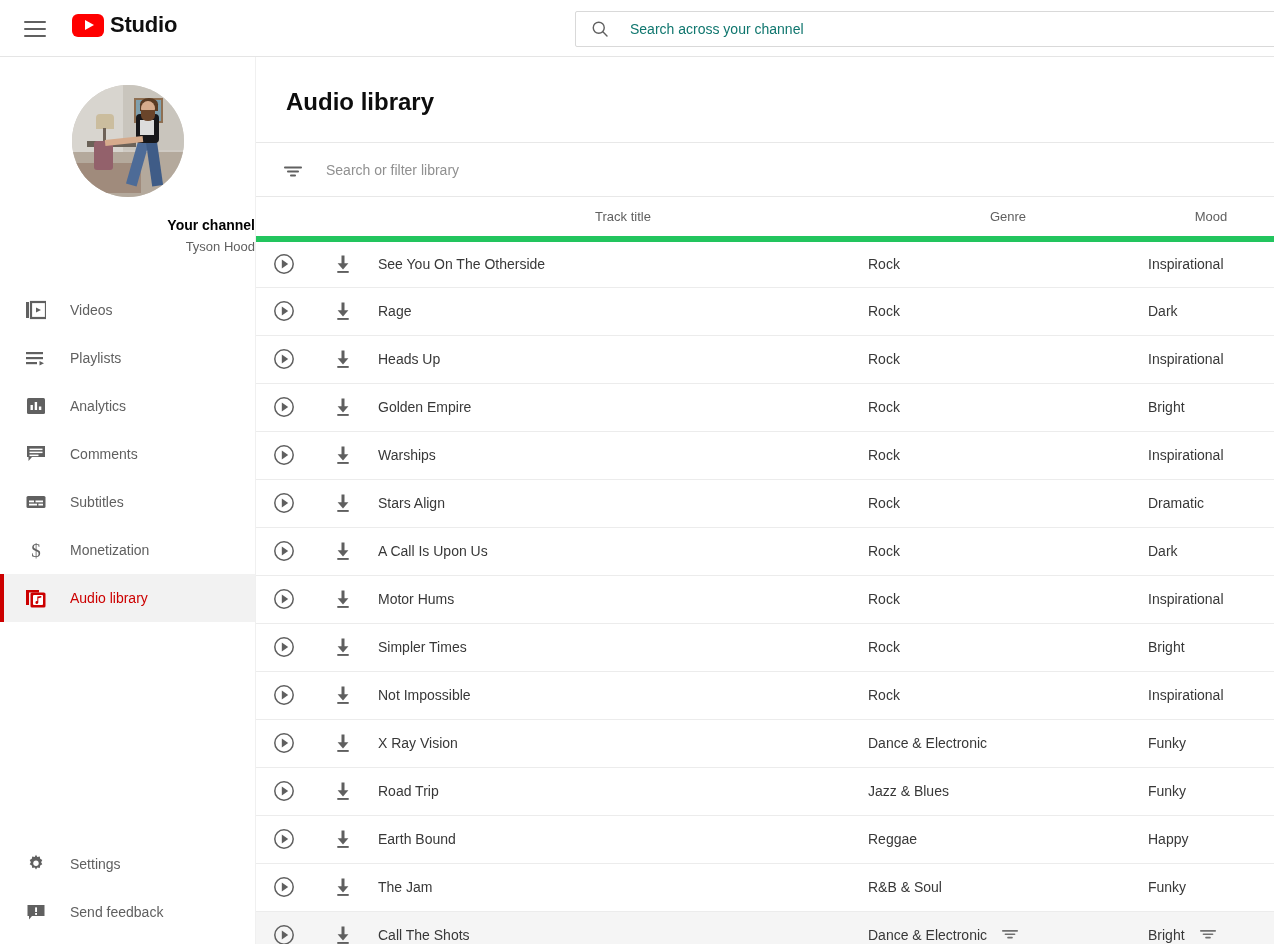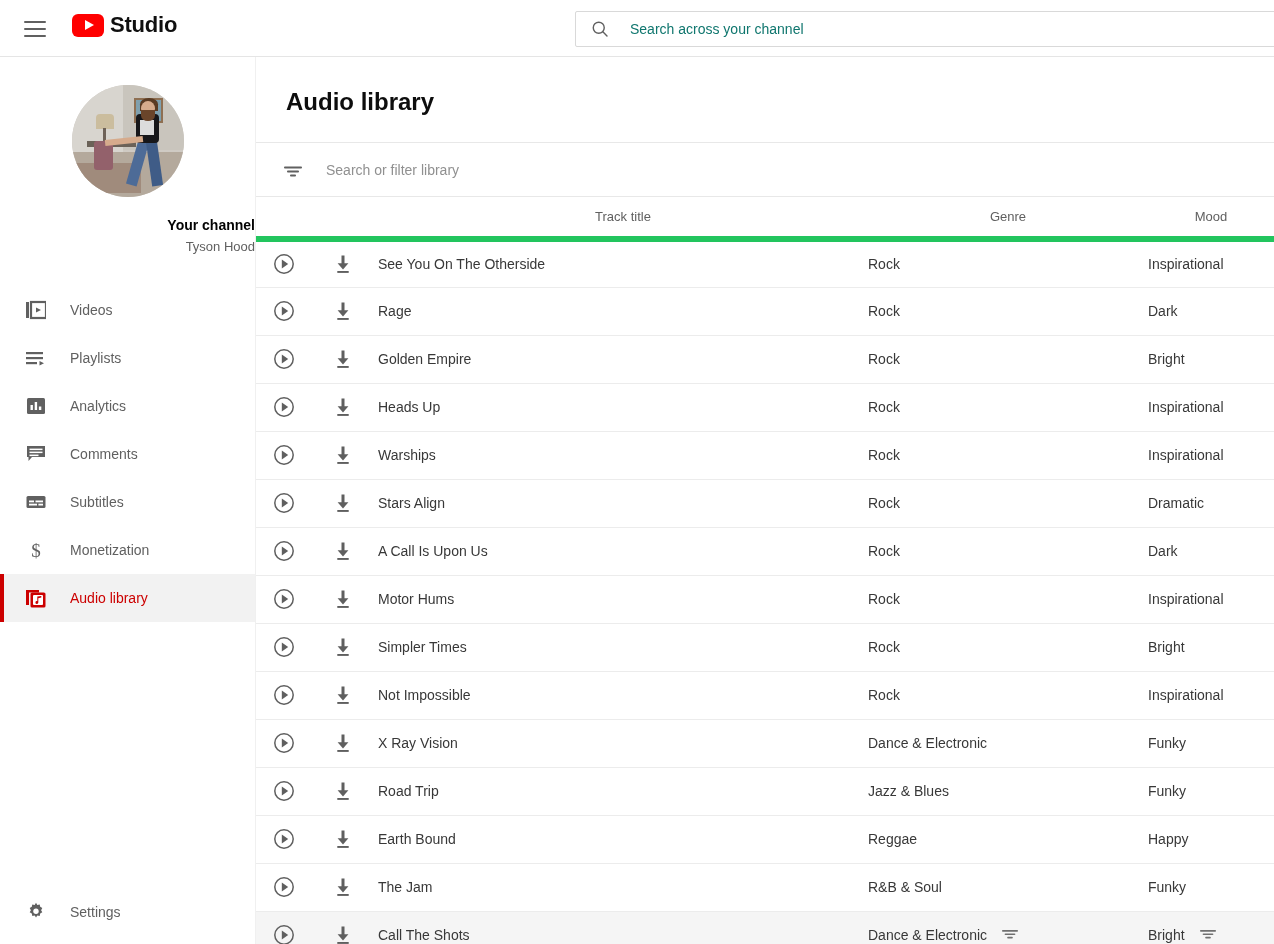--- a/index.html
+++ b/index.html
@@ -275,20 +275,30 @@
   <div class="nav-bottom">
     <div class="nav-item">
       <span class="ico">
         <svg width="20" height="20" viewBox="0 0 20 20">
           <path d="M10 0.8 l1.3 2.1 2.4 -0.5 0.5 2.4 2.1 1.3 -1.2 2.1 1.2 2.1 -2.1 1.3 -0.5 2.4 -2.4 -0.5 -1.3 2.1 -1.3 -2.1 -2.4 0.5 -0.5 -2.4 -2.1 -1.3 1.2 -2.1 -1.2 -2.1 2.1 -1.3 0.5 -2.4 2.4 0.5 Z" fill="#606060"></path>
           <circle cx="10" cy="9.2" r="2.7" fill="#fff"></circle>
         </svg>
       </span>
       <span class="lbl">Settings</span>
     </div>
+    <div class="nav-item">
+      <span class="ico">
+        <svg width="20" height="20" viewBox="0 0 20 20">
+            <path d="M1.5 3 H18.5 V14 H6 L3 17.5 V14 H1.5 Z" fill="#606060"></path>
+            <rect x="9.1" y="5.4" width="1.9" height="4.6" fill="#fff"></rect>
+            <rect x="9.1" y="11" width="1.9" height="1.9" fill="#fff"></rect>
+          </svg>
+      </span>
+      <span class="lbl">Send feedback</span>
+    </div>
   </div>
 </div>
 
 <div class="main">
 
   <div class="page-title">Audio library</div>
 
   <div class="filterbar">
     <svg class="filter-ico" viewBox="0 0 22 22">
       <rect x="2" y="7.5" width="18" height="1.9" rx="0.9" fill="#606060"></rect>
@@ -407,74 +417,74 @@
           </td>
           <td>
             <span style="display:flex;justify-content:center">
               <svg class="icobtn" viewBox="0 0 24 24">
                 <rect x="10.5" y="3.5" width="3" height="9" fill="#5f5f5f"></rect>
                 <path d="M6.6 11.2 L12 17.4 L17.4 11.2 Z" fill="#5f5f5f"></path>
                 <rect x="6.3" y="19" width="11.4" height="1.9" fill="#5f5f5f"></rect>
               </svg>
             </span>
           </td>
+          <td class="c-title">Heads Up</td>
+          <td>
+            <span class="cellflex">
+              <span>Rock</span>
+              <span><svg class="f-ico" viewBox="0 0 18 18">
+                  <rect x="1" y="5" width="16" height="1.7" rx="0.8" fill="#707070"></rect>
+                  <rect x="3.6" y="8.4" width="10.8" height="1.7" rx="0.8" fill="#707070"></rect>
+                  <rect x="6.2" y="11.8" width="5.6" height="1.7" rx="0.8" fill="#707070"></rect>
+                </svg></span>
+            </span>
+          </td>
+          <td>
+            <span class="cellflex">
+              <span>Inspirational</span>
+              <span><svg class="f-ico" viewBox="0 0 18 18">
+                  <rect x="1" y="5" width="16" height="1.7" rx="0.8" fill="#707070"></rect>
+                  <rect x="3.6" y="8.4" width="10.8" height="1.7" rx="0.8" fill="#707070"></rect>
+                  <rect x="6.2" y="11.8" width="5.6" height="1.7" rx="0.8" fill="#707070"></rect>
+                </svg></span>
+            </span>
+          </td>
+        </tr>
+        <tr>
+          <td>
+            <span style="display:flex;justify-content:center">
+              <svg class="icobtn" viewBox="0 0 24 24">
+                <circle cx="12" cy="12" r="9.2" fill="none" stroke="#5f5f5f" stroke-width="1.5"></circle>
+                <path d="M9.8 7.6 L16.2 12 L9.8 16.4 Z" fill="#5f5f5f"></path>
+              </svg>
+            </span>
+          </td>
+          <td>
+            <span style="display:flex;justify-content:center">
+              <svg class="icobtn" viewBox="0 0 24 24">
+                <rect x="10.5" y="3.5" width="3" height="9" fill="#5f5f5f"></rect>
+                <path d="M6.6 11.2 L12 17.4 L17.4 11.2 Z" fill="#5f5f5f"></path>
+                <rect x="6.3" y="19" width="11.4" height="1.9" fill="#5f5f5f"></rect>
+              </svg>
+            </span>
+          </td>
           <td class="c-title">Golden Empire</td>
           <td>
             <span class="cellflex">
               <span>Rock</span>
               <span><svg class="f-ico" viewBox="0 0 18 18">
                   <rect x="1" y="5" width="16" height="1.7" rx="0.8" fill="#707070"></rect>
                   <rect x="3.6" y="8.4" width="10.8" height="1.7" rx="0.8" fill="#707070"></rect>
                   <rect x="6.2" y="11.8" width="5.6" height="1.7" rx="0.8" fill="#707070"></rect>
                 </svg></span>
             </span>
           </td>
           <td>
             <span class="cellflex">
               <span>Bright</span>
-              <span><svg class="f-ico" viewBox="0 0 18 18">
-                  <rect x="1" y="5" width="16" height="1.7" rx="0.8" fill="#707070"></rect>
-                  <rect x="3.6" y="8.4" width="10.8" height="1.7" rx="0.8" fill="#707070"></rect>
-                  <rect x="6.2" y="11.8" width="5.6" height="1.7" rx="0.8" fill="#707070"></rect>
-                </svg></span>
-            </span>
-          </td>
-        </tr>
-        <tr>
-          <td>
-            <span style="display:flex;justify-content:center">
-              <svg class="icobtn" viewBox="0 0 24 24">
-                <circle cx="12" cy="12" r="9.2" fill="none" stroke="#5f5f5f" stroke-width="1.5"></circle>
-                <path d="M9.8 7.6 L16.2 12 L9.8 16.4 Z" fill="#5f5f5f"></path>
-              </svg>
-            </span>
-          </td>
-          <td>
-            <span style="display:flex;justify-content:center">
-              <svg class="icobtn" viewBox="0 0 24 24">
-                <rect x="10.5" y="3.5" width="3" height="9" fill="#5f5f5f"></rect>
-                <path d="M6.6 11.2 L12 17.4 L17.4 11.2 Z" fill="#5f5f5f"></path>
-                <rect x="6.3" y="19" width="11.4" height="1.9" fill="#5f5f5f"></rect>
-              </svg>
-            </span>
-          </td>
-          <td class="c-title">Heads Up</td>
-          <td>
-            <span class="cellflex">
-              <span>Rock</span>
-              <span><svg class="f-ico" viewBox="0 0 18 18">
-                  <rect x="1" y="5" width="16" height="1.7" rx="0.8" fill="#707070"></rect>
-                  <rect x="3.6" y="8.4" width="10.8" height="1.7" rx="0.8" fill="#707070"></rect>
-                  <rect x="6.2" y="11.8" width="5.6" height="1.7" rx="0.8" fill="#707070"></rect>
-                </svg></span>
-            </span>
-          </td>
-          <td>
-            <span class="cellflex">
-              <span>Inspirational</span>
               <span><svg class="f-ico" viewBox="0 0 18 18">
                   <rect x="1" y="5" width="16" height="1.7" rx="0.8" fill="#707070"></rect>
                   <rect x="3.6" y="8.4" width="10.8" height="1.7" rx="0.8" fill="#707070"></rect>
                   <rect x="6.2" y="11.8" width="5.6" height="1.7" rx="0.8" fill="#707070"></rect>
                 </svg></span>
             </span>
           </td>
         </tr>
         <tr>
           <td>

